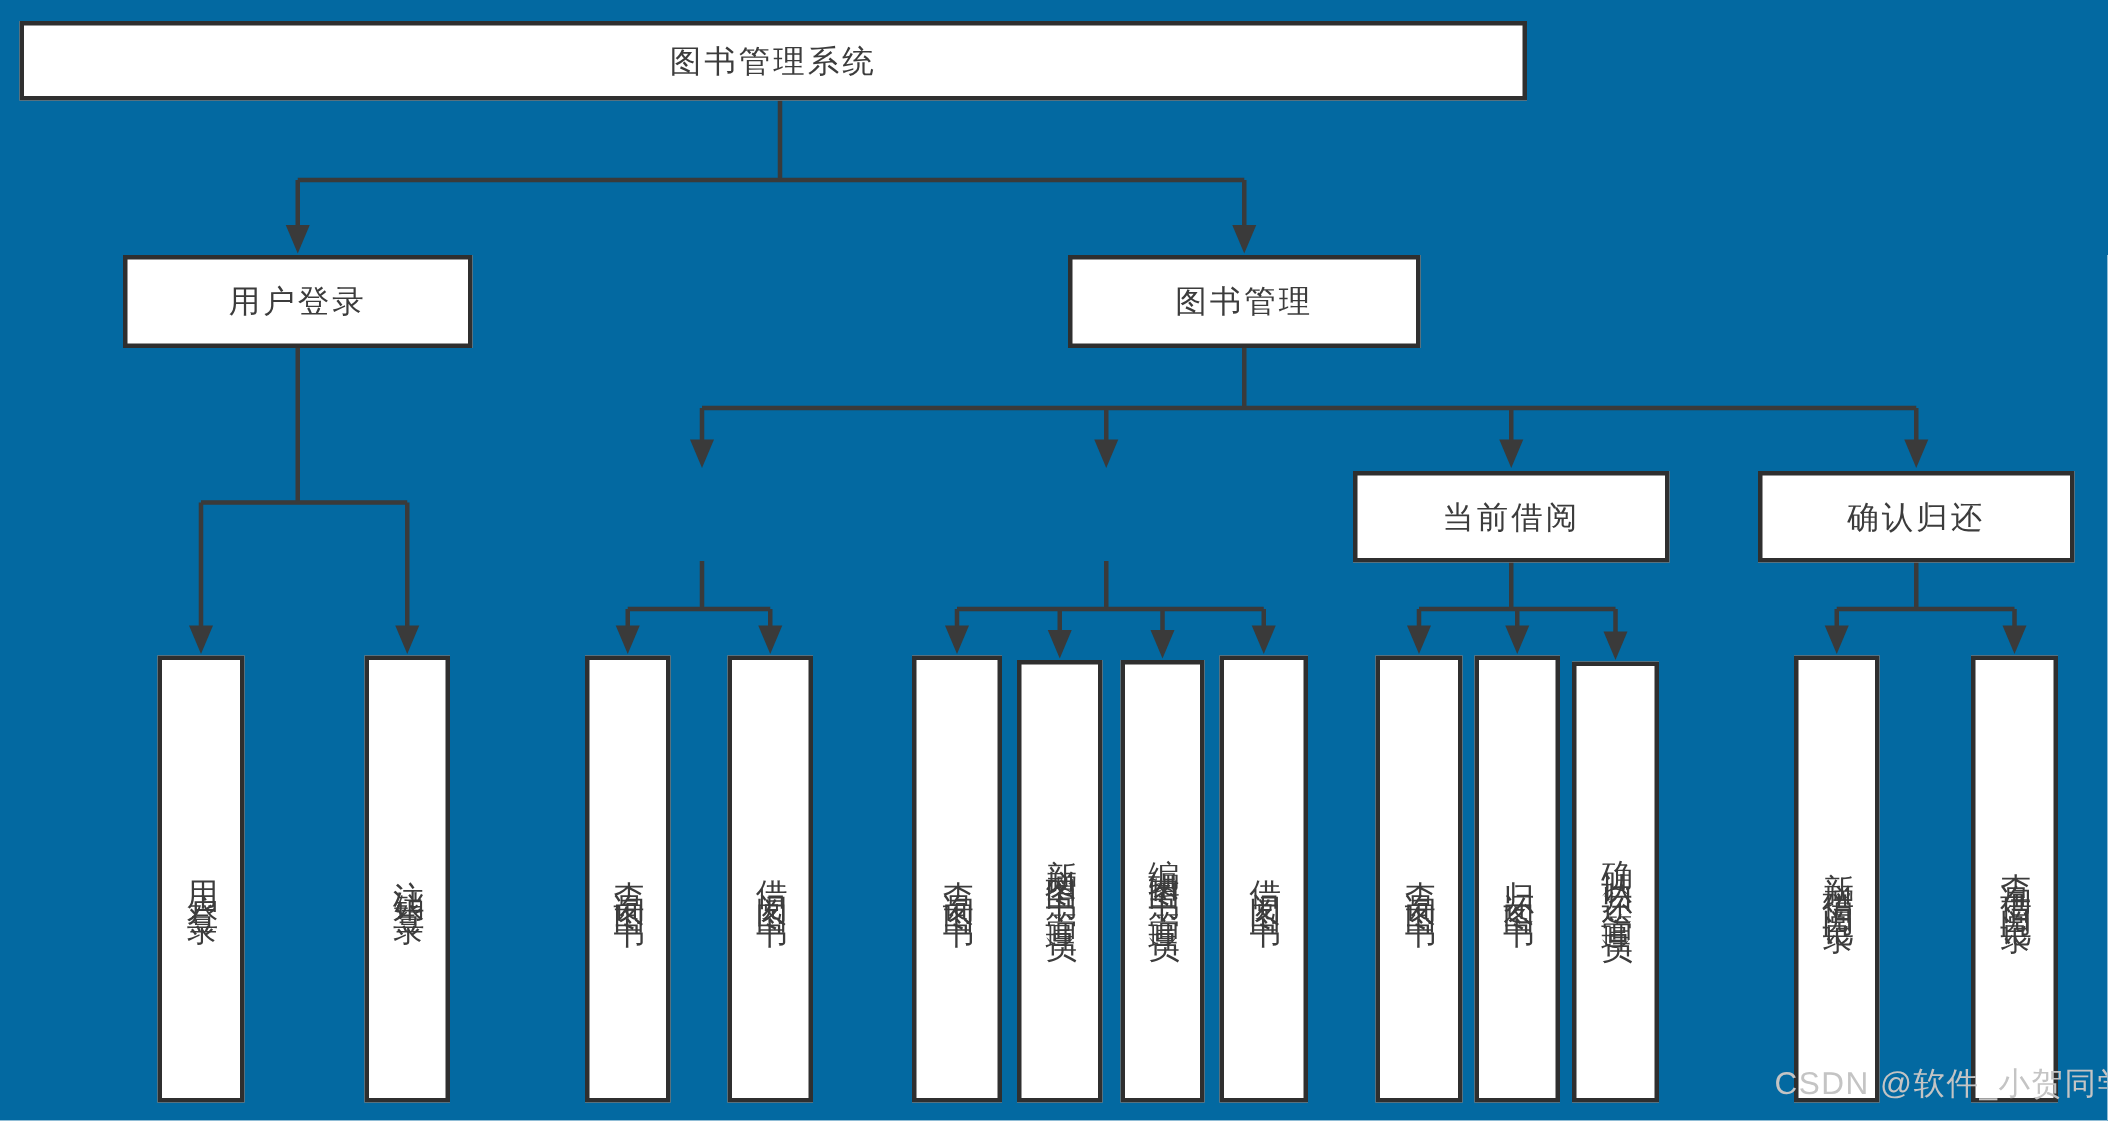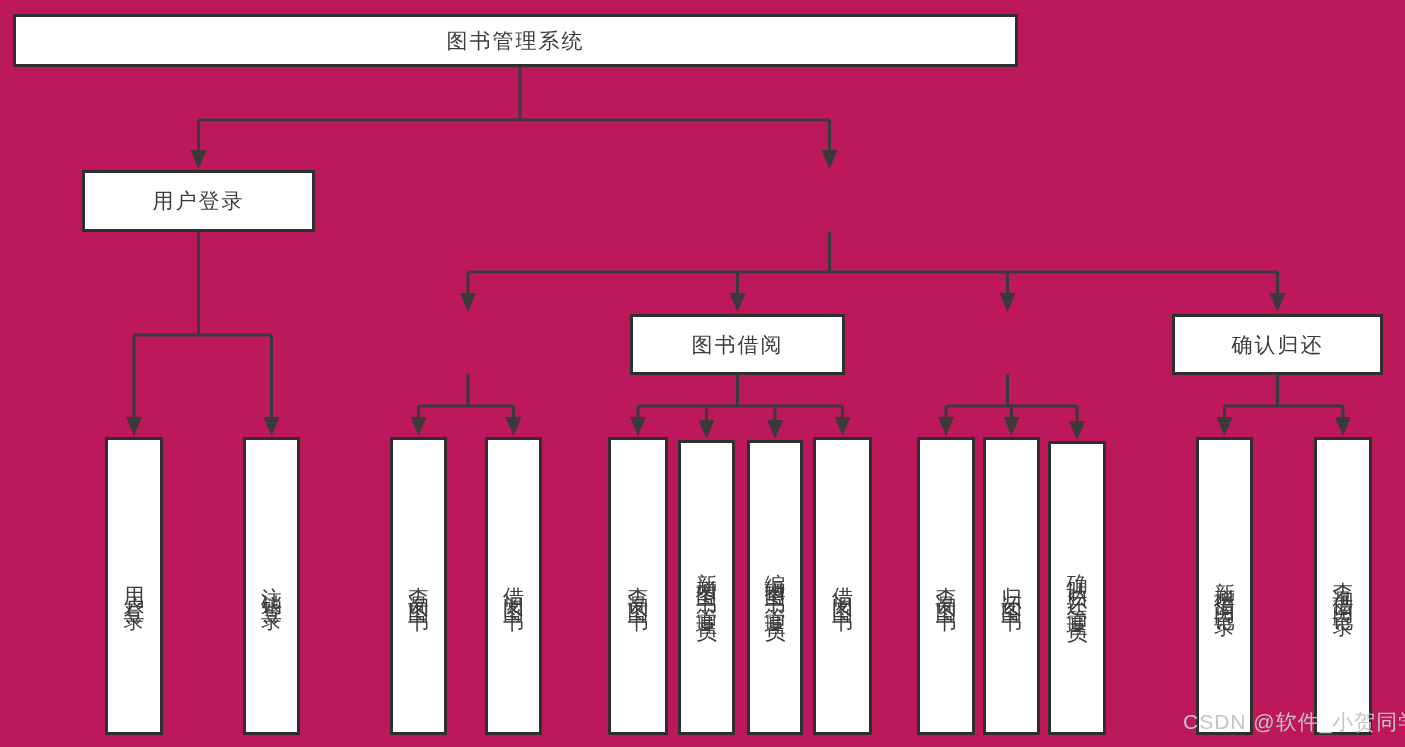--- a/index.html
+++ b/index.html
@@ -1,17 +1,17 @@
 <!DOCTYPE html>
 <html><head>
 <meta charset="utf-8">
 <style>
   html,body{margin:0;padding:0;background:#ffffff;}
   body{font-family:"Liberation Sans","DejaVu Sans",sans-serif;}
-  #canvas{position:relative;width:1405px;height:747px;background:#be185d;overflow:hidden;}
+  #canvas{position:relative;width:1405px;height:747px;background:#0369a1;overflow:hidden;}
   .wires{position:absolute;left:0;top:0;z-index:1;}
   .box{
     position:absolute;z-index:2;box-sizing:border-box;
     background:#ffffff;border:3px solid #2f2f2f;
     display:flex;align-items:center;justify-content:center;
     color:#3c3c3c;font-size:21px;
   }
   .h span{letter-spacing:2px;white-space:nowrap;}
   .v span{
     writing-mode:vertical-rl;text-orientation:mixed;
@@ -68,23 +68,26 @@
     </g>
   </svg>
 
   <div class="box h" style="left:13px;top:14px;width:1005px;height:53px">
     <span>图书管理系统</span>
   </div>
 
   <div class="box h" style="left:82px;top:170px;width:233px;height:62px">
     <span>用户登录</span>
   </div>
+  <div class="box h" style="left:712px;top:170px;width:235px;height:62px">
+    <span>图书管理</span>
+  </div>
 
-  <div class="box h" style="left:630px;top:314px;width:215px;height:61px">
-    <span>图书借阅</span>
+  <div class="box h" style="left:902px;top:314px;width:211px;height:61px">
+    <span>当前借阅</span>
   </div>
   <div class="box h" style="left:1172px;top:314px;width:211px;height:61px">
     <span>确认归还</span>
   </div>
 
   <div class="box v" style="left:105px;top:437px;width:58px;height:298px">
     <span>用户登录</span>
   </div>
   <div class="box v" style="left:243px;top:437px;width:57px;height:298px">
     <span>注销登录</span>

